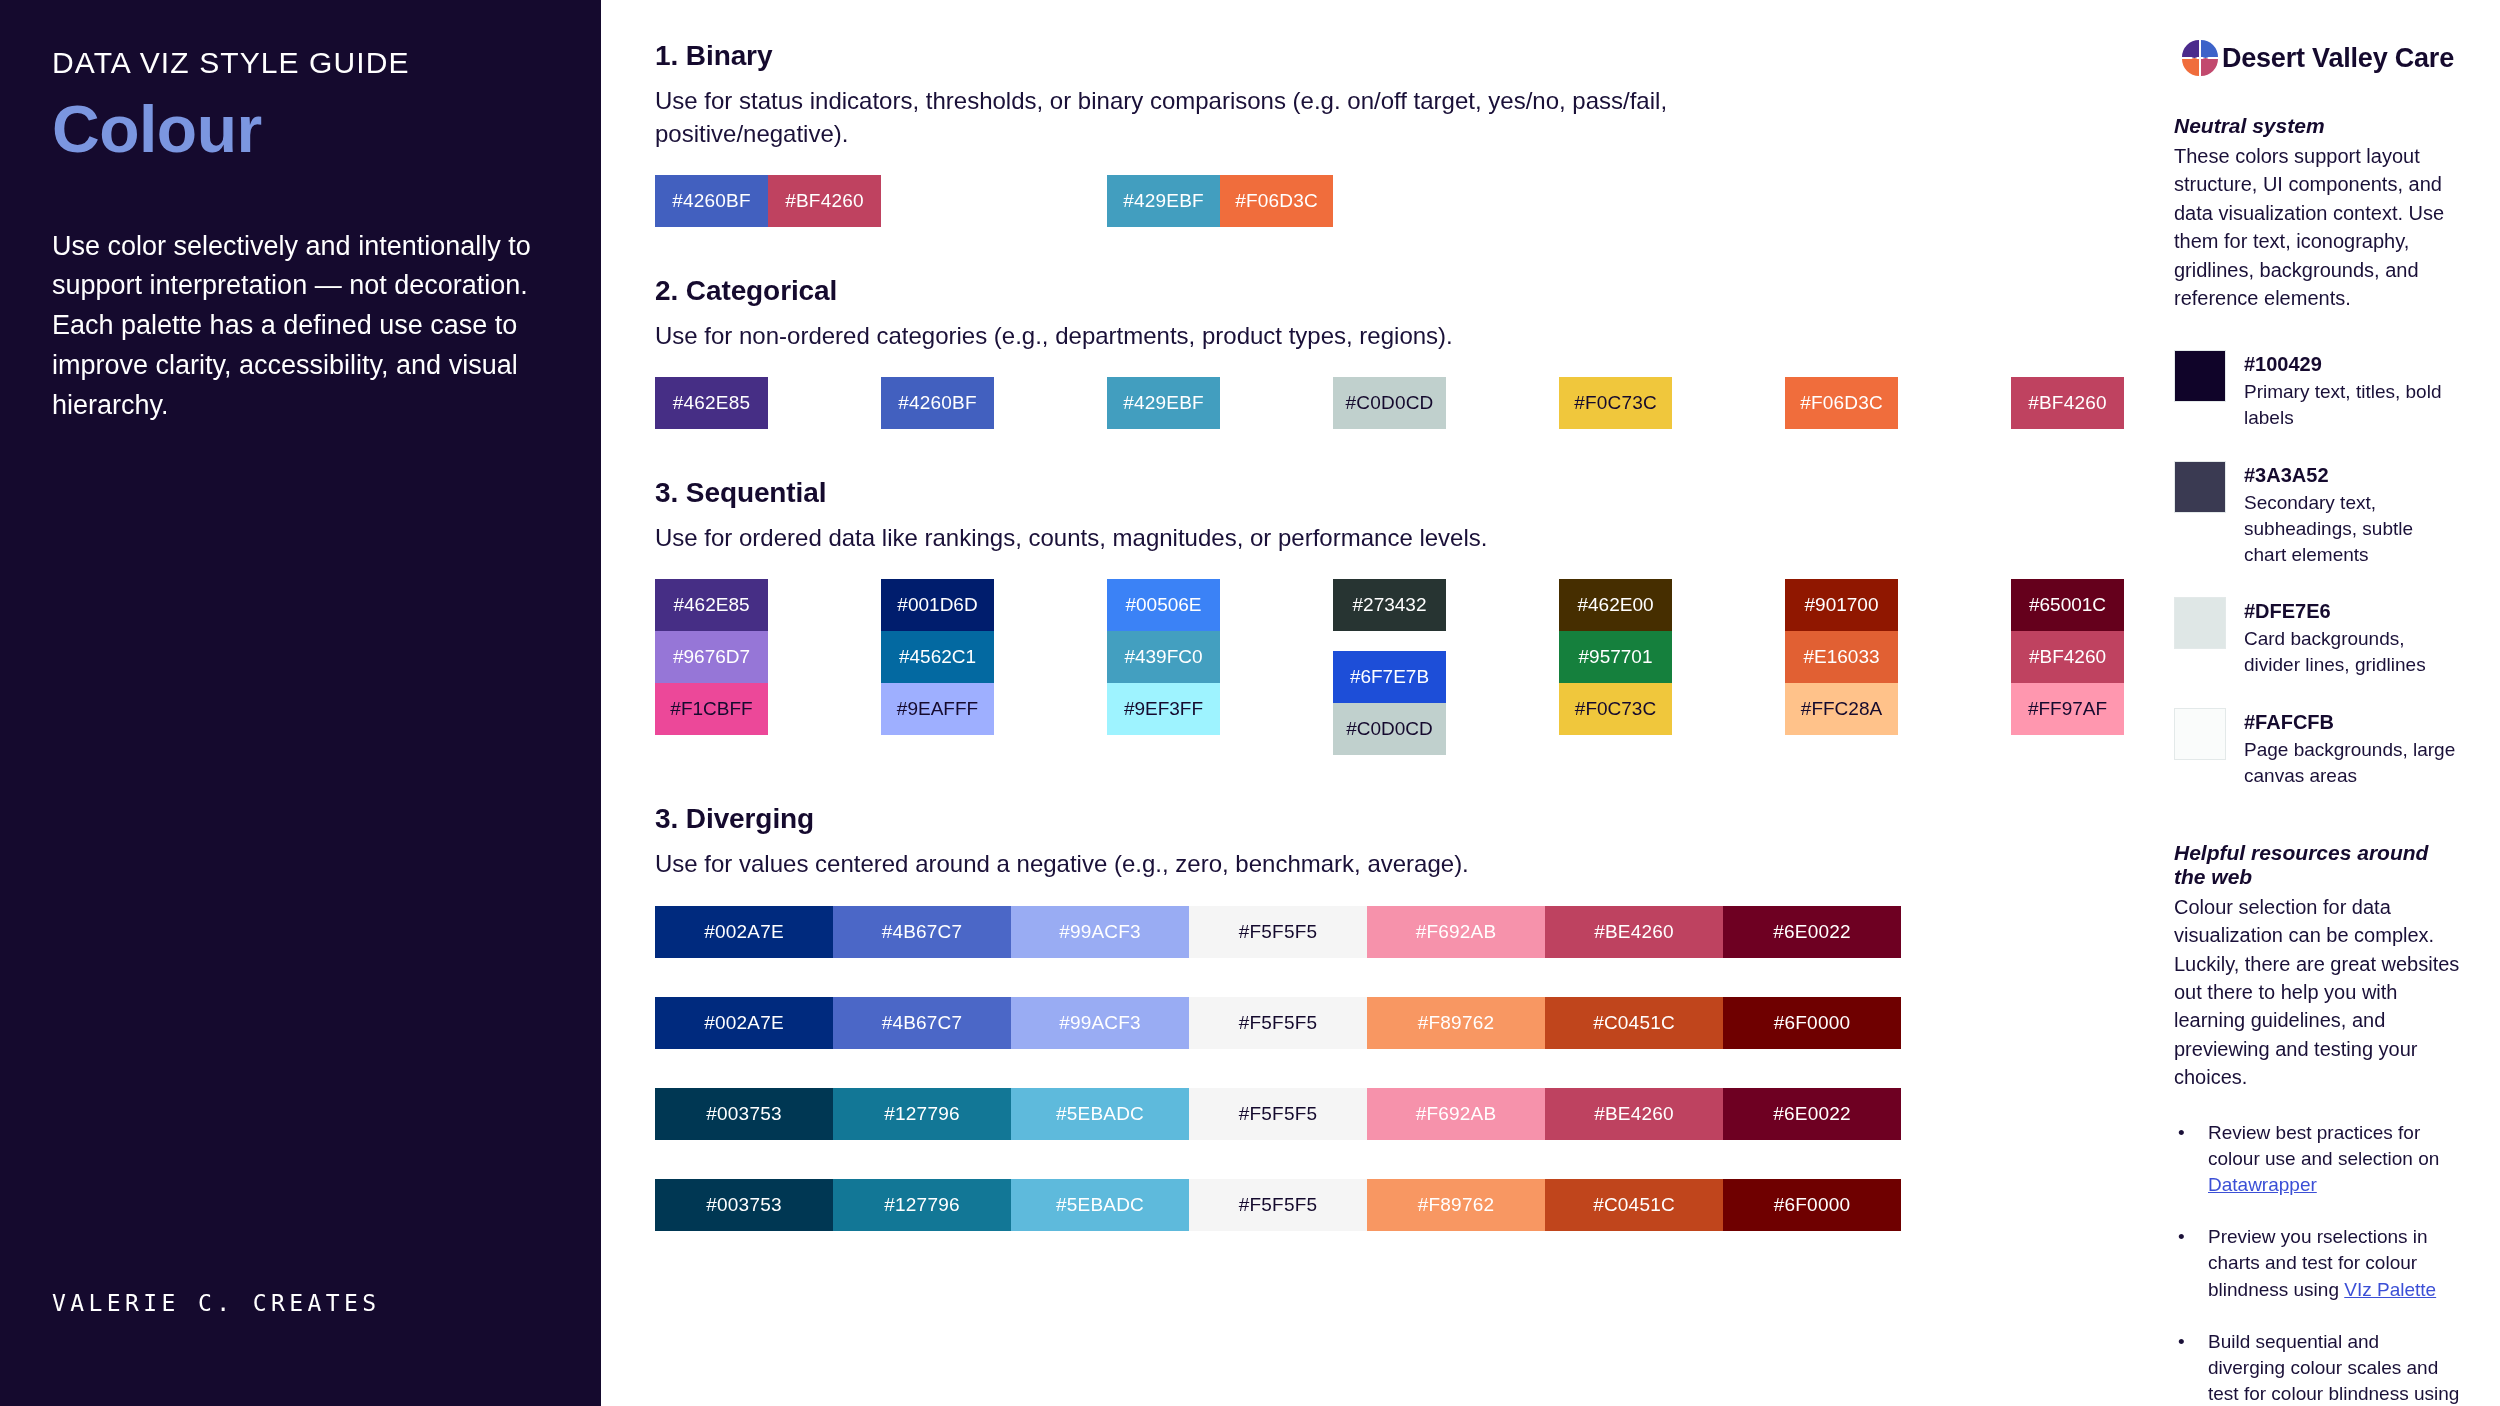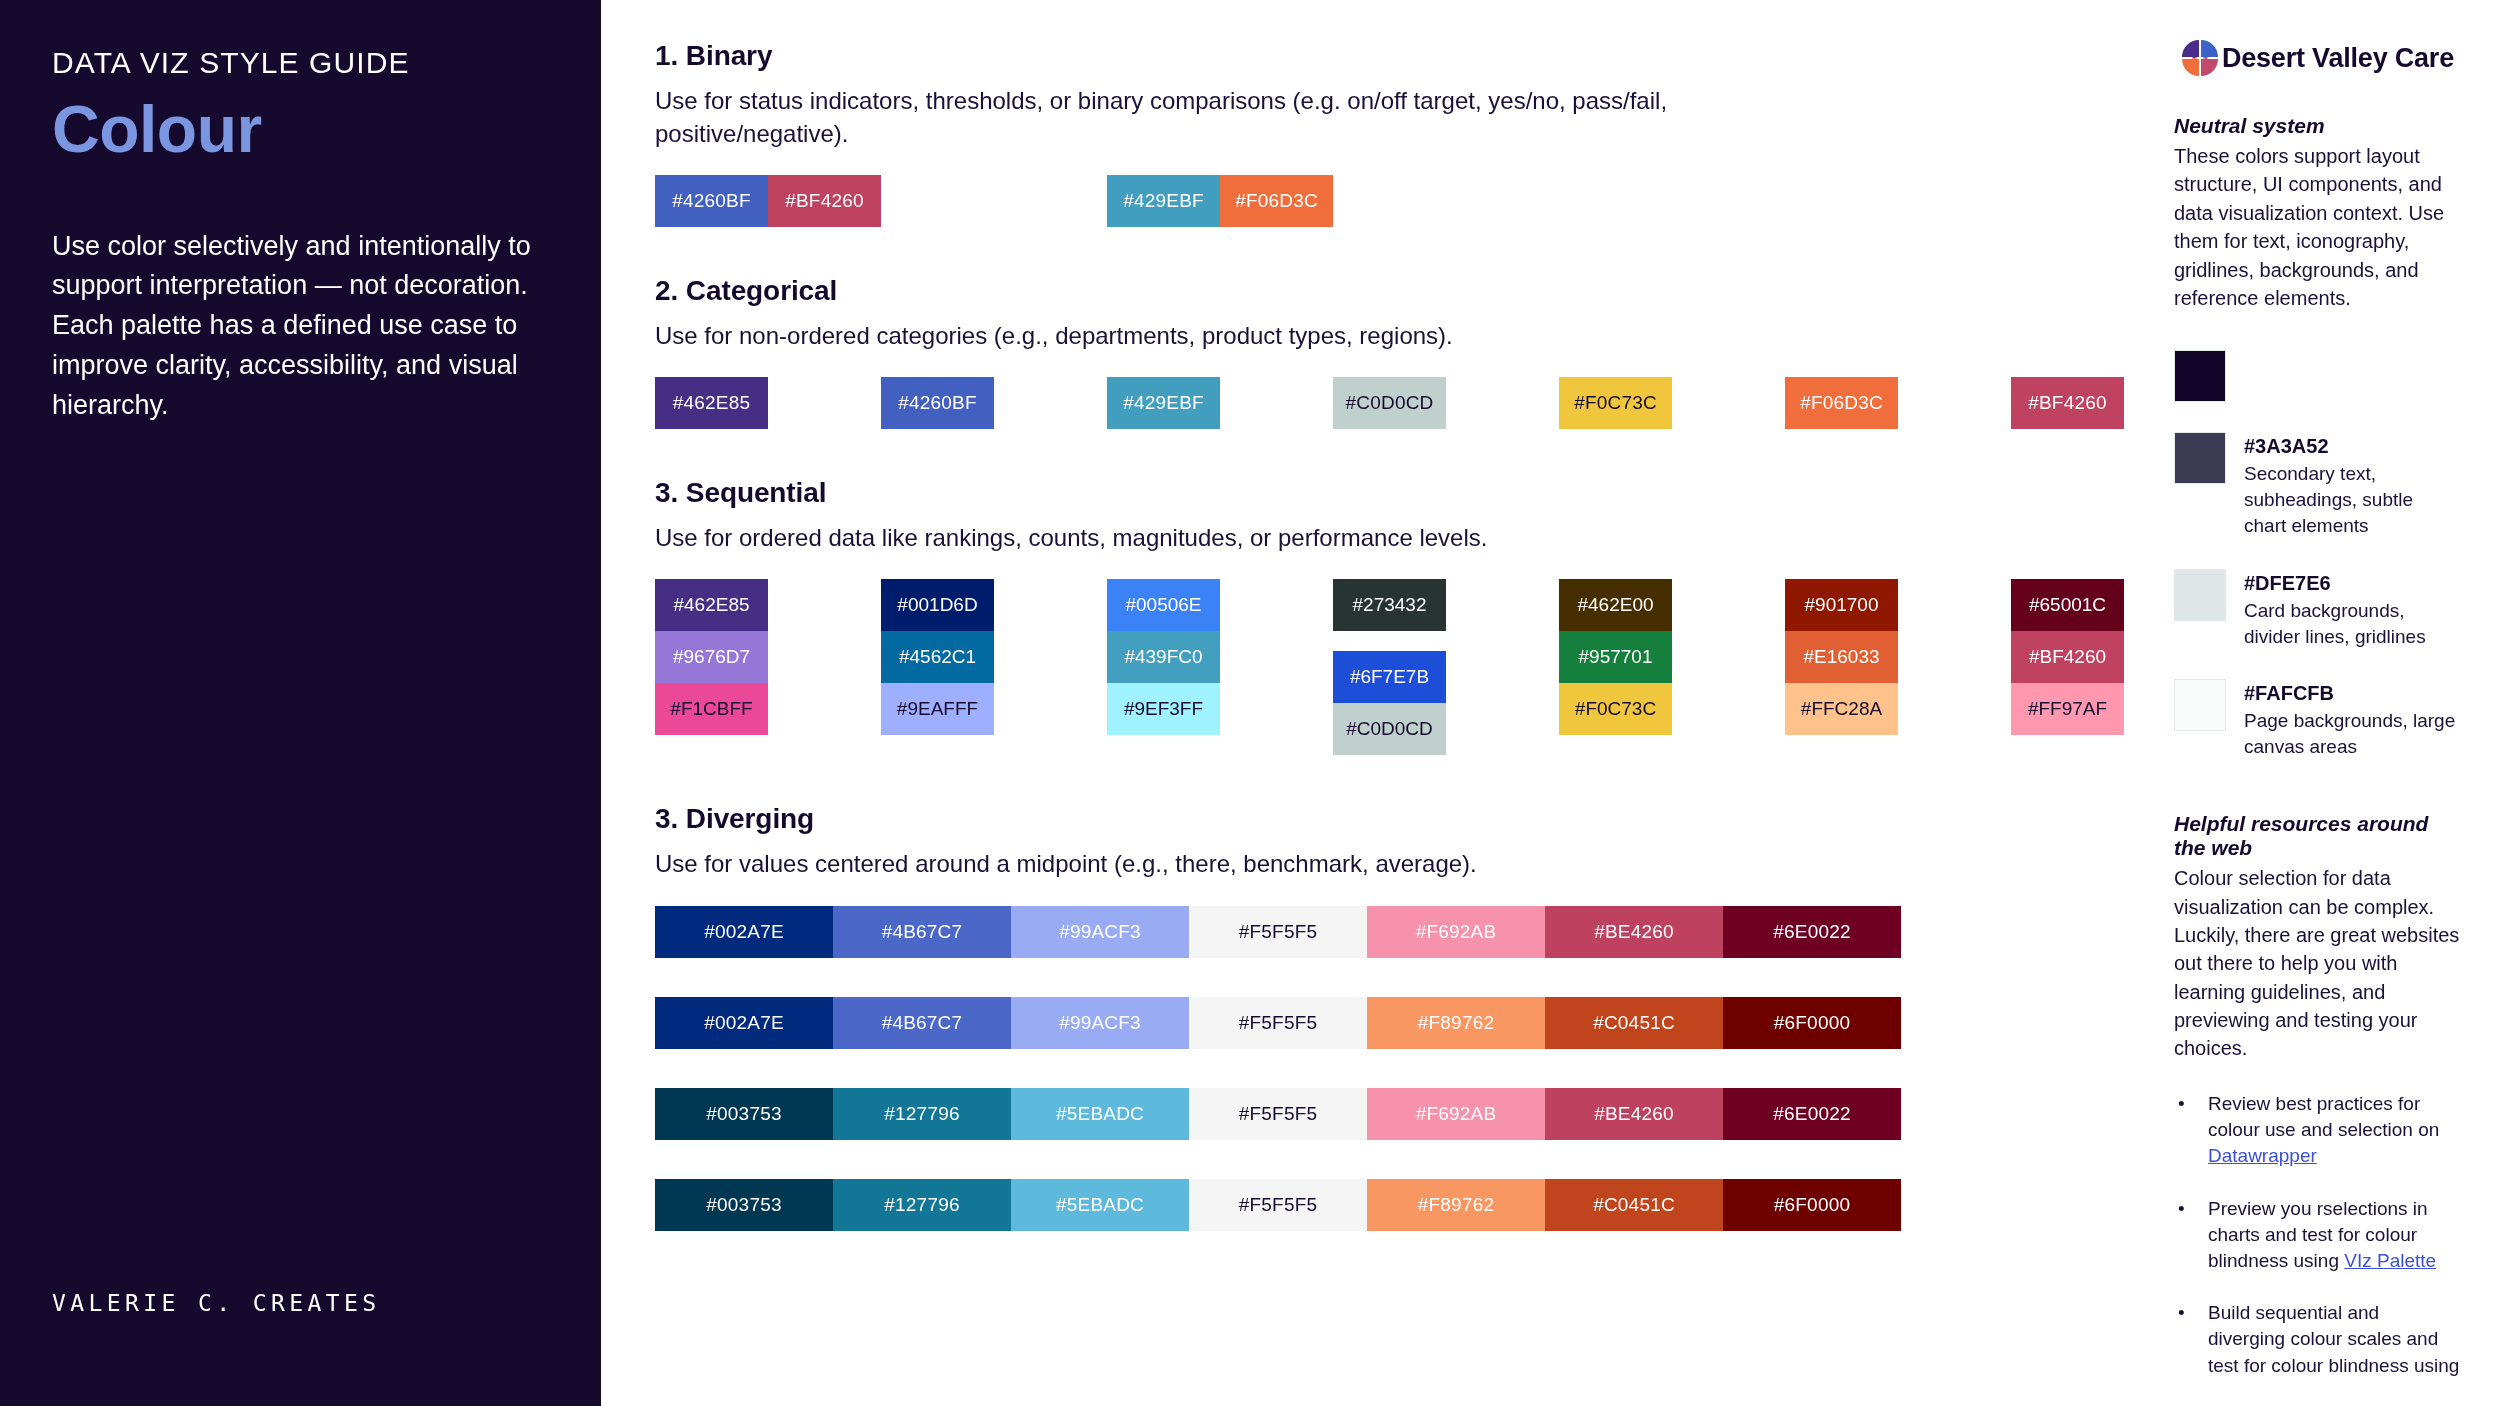--- a/index.html
+++ b/index.html
@@ -234,21 +234,21 @@
             </div>
             <div class="seq-col">
               <div class="seq-cell" style="background: rgb(101, 0, 28); color: rgb(255, 255, 255);">#65001C</div>
               <div class="seq-cell" style="background: rgb(191, 66, 96); color: rgb(255, 255, 255);">#BF4260</div>
               <div class="seq-cell" style="background: rgb(255, 151, 175); color: rgb(21, 10, 46);">#FF97AF</div>
             </div>
           </div>
         </section>
         <section class="section" style="margin-bottom: 0px;">
           <div class="sec-title">3. Diverging</div>
-          <div class="sec-desc">Use for values centered around a midpoint (e.g., there, benchmark, average).</div>
+          <div class="sec-desc">Use for values centered around a negative (e.g., zero, benchmark, average).</div>
           <div class="div-block">
             <div class="div-row">
               <div class="sw" style="background: rgb(0, 42, 126); color: rgb(255, 255, 255);">#002A7E</div>
               <div class="sw" style="background: rgb(75, 103, 199); color: rgb(255, 255, 255);">#4B67C7</div>
               <div class="sw" style="background: rgb(153, 172, 243); color: rgb(255, 255, 255);">#99ACF3</div>
               <div class="sw" style="background: rgb(245, 245, 245); color: rgb(21, 10, 46);">#F5F5F5</div>
               <div class="sw" style="background: rgb(246, 146, 171); color: rgb(255, 255, 255);">#F692AB</div>
               <div class="sw" style="background: rgb(190, 66, 96); color: rgb(255, 255, 255);">#BE4260</div>
               <div class="sw" style="background: rgb(110, 0, 34); color: rgb(255, 255, 255);">#6E0022</div>
             </div>
@@ -299,20 +299,24 @@
     </div>
 
     <div style="margin-top:34px;">
       <div class="rp-h">Neutral system</div>
       <p class="rp-p" style="margin-top:4px;">These colors support layout structure, UI components, and data visualization context. Use them for text, iconography, gridlines, backgrounds, and reference elements.</p>
     </div>
 
     <div class="neutral-list" id="neutral-host">
         <div class="neutral-item">
           <div class="neutral-chip" style="background: rgb(16, 4, 41);"></div>
+          <div class="neutral-text">
+            <div class="neutral-hex">#100429</div>
+            <div class="neutral-use">Primary text, titles, bold labels</div>
+          </div>
         </div>
         <div class="neutral-item">
           <div class="neutral-chip" style="background: rgb(58, 58, 82);"></div>
           <div class="neutral-text">
             <div class="neutral-hex">#3A3A52</div>
             <div class="neutral-use">Secondary text, subheadings, subtle chart elements</div>
           </div>
         </div>
         <div class="neutral-item">
           <div class="neutral-chip" style="background: rgb(223, 231, 230);"></div>

